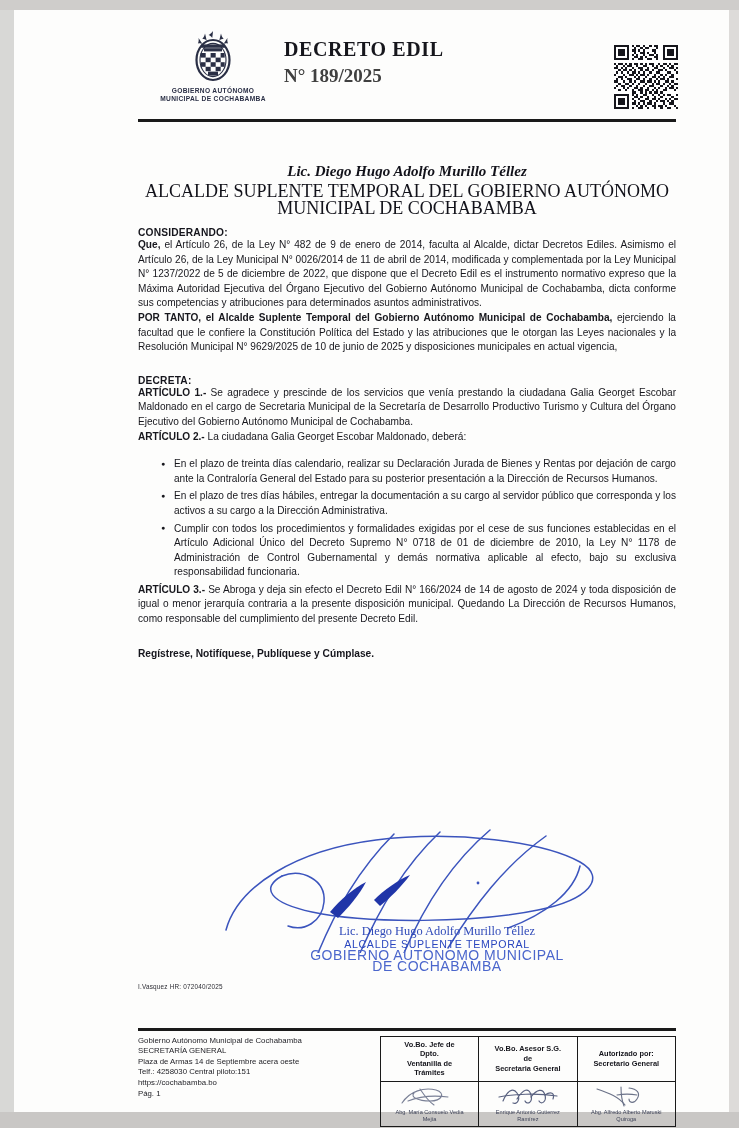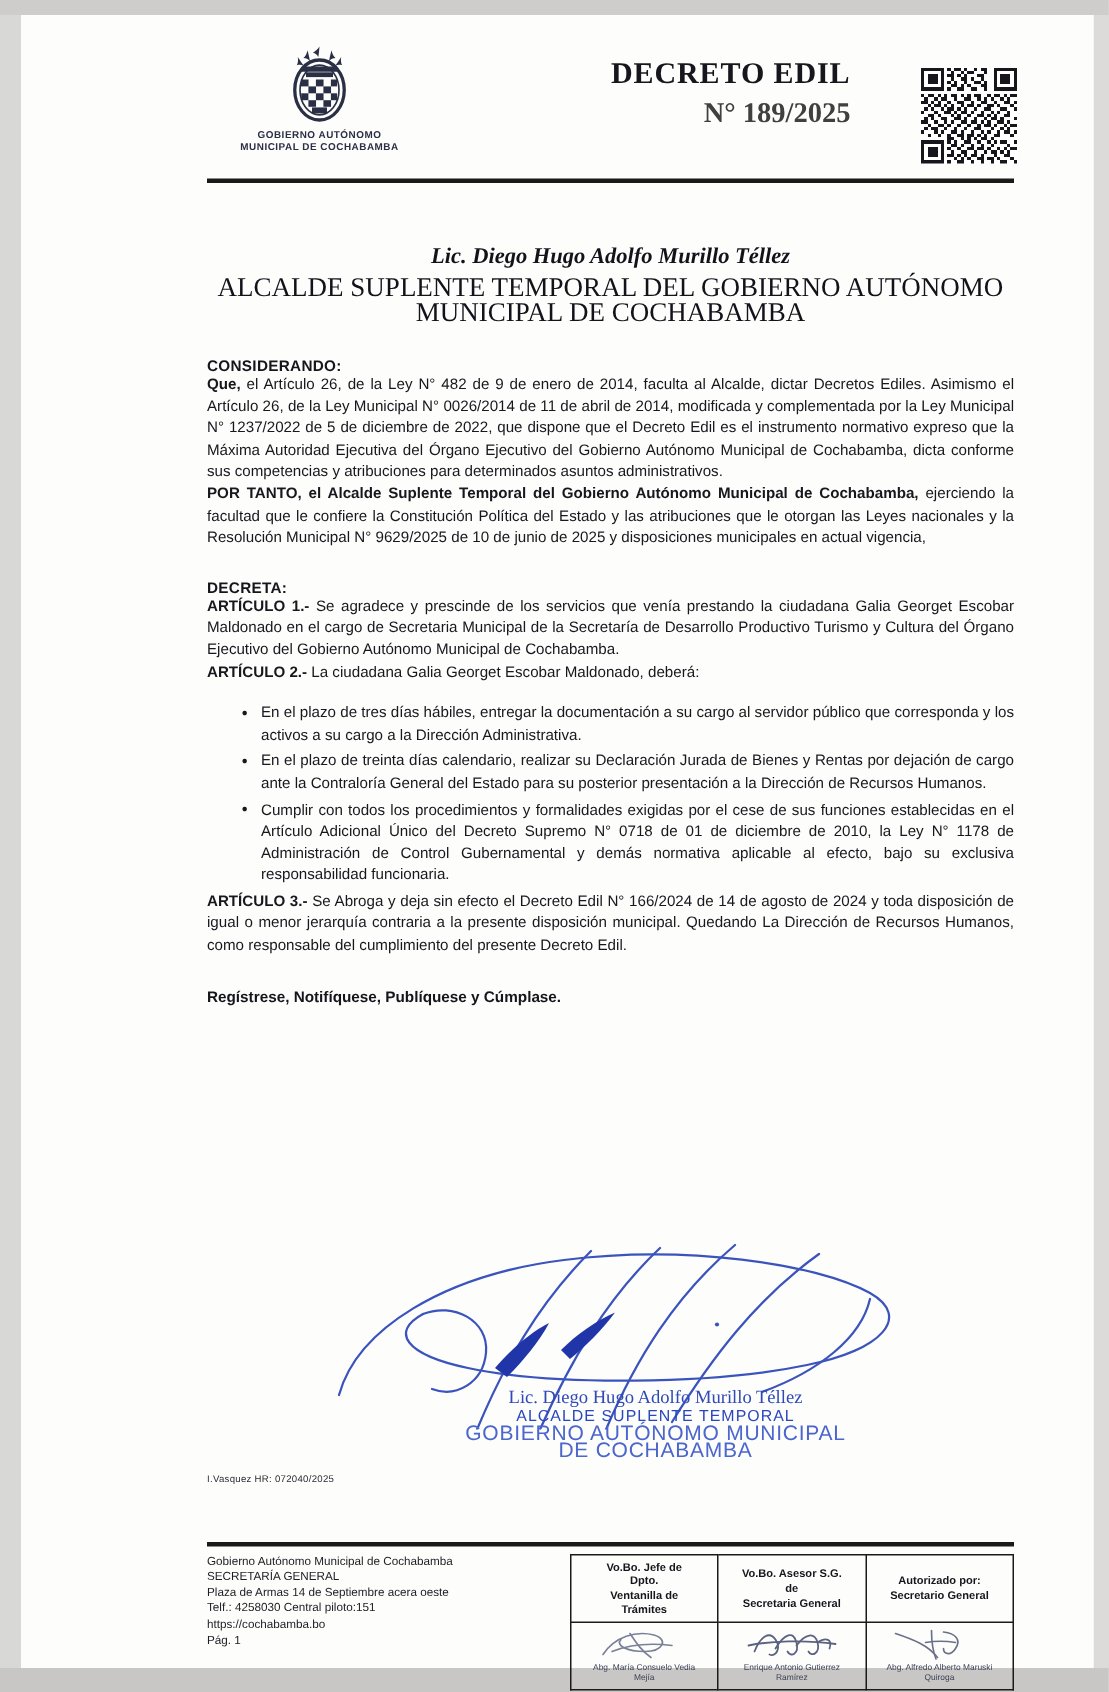--- a/index.html
+++ b/index.html
@@ -40,22 +40,22 @@
   .logo-block {
     position: absolute; left: 141px; top: 12px;
     width: 116px; text-align: center;
   }
   .crest { width: 46px; height: 54px; margin: 0 auto; display:block; }
   .logo-text {
     font-size: 6.6px; font-weight: bold; color: #2a2f45;
     letter-spacing: 0.35px; line-height: 8.4px; margin-top: 3px;
   }
   .title-block {
-    position: absolute; left: 288px; top: 18px; width: 265px;
-    text-align: right;
+    position: absolute; left: 270px; top: 18px; width: 265px;
+    text-align: left;
     font-family: "Liberation Serif", serif;
   }
   .doc-title {
     font-size: 20px; font-weight: bold; color: #16161c;
     letter-spacing: 0.6px; line-height: 26px;
   }
   .doc-number {
     font-size: 19px; font-weight: bold; color: #404040;
     line-height: 26px; margin-top: 1px;
   }
@@ -93,21 +93,21 @@
   .section-head {
     font-size: 10.2px; font-weight: bold; color: #15151c;
     letter-spacing: 0.2px;
   }
   p.para {
     font-size: 10.1px; color: #17171d;
     text-align: justify; line-height: 14.6px;
     margin: 0;
   }
   p.para b { font-weight: bold; }
-  .mt-cons   { margin-top: 22px; }
+  .mt-cons   { margin-top: 10px; }
   .mt-que    { margin-top: 17px; }
   .mt-tanto  { margin-top: 17px; }
   .mt-dec    { margin-top: 20px; }
   .mt-a1     { margin-top: 19px; }
   .mt-a2     { margin-top: 18px; }
   .mt-a3     { margin-top: 19px; }
   .mt-reg    { margin-top: 21px; }
 
   ul.duties {
     margin: 13px 0 0 0;
@@ -489,22 +489,22 @@
 
       <p class="para mt-tanto"><b>POR TANTO, el Alcalde Suplente Temporal del Gobierno Autónomo Municipal de Cochabamba,</b><span> ejerciendo la facultad que le confiere la Constitución Política del Estado y las atribuciones que le otorgan las Leyes nacionales y la Resolución Municipal N° 9629/2025 de 10 de junio de 2025 y disposiciones municipales en actual vigencia,</span></p>
 
       <div class="section-head mt-dec">DECRETA:</div>
 
       <p class="para mt-a1"><b>ARTÍCULO 1.-</b><span> Se agradece y prescinde de los servicios que venía prestando la ciudadana Galia Georget Escobar Maldonado en el cargo de Secretaria Municipal de la Secretaría de Desarrollo Productivo Turismo y Cultura del Órgano Ejecutivo del Gobierno Autónomo Municipal de Cochabamba.</span></p>
 
       <p class="para mt-a2"><b>ARTÍCULO 2.-</b><span> La ciudadana Galia Georget Escobar Maldonado, deberá:</span></p>
 
       <ul class="duties">
+        <li>En el plazo de treinta días calendario, realizar su Declaración Jurada de Bienes y Rentas por dejación de cargo ante la Contraloría General del Estado para su posterior presentación a la Dirección de Recursos Humanos.</li>
         <li>En el plazo de tres días hábiles, entregar la documentación a su cargo al servidor público que corresponda y los activos a su cargo a la Dirección Administrativa.</li>
-        <li>En el plazo de treinta días calendario, realizar su Declaración Jurada de Bienes y Rentas por dejación de cargo ante la Contraloría General del Estado para su posterior presentación a la Dirección de Recursos Humanos.</li>
         <li>Cumplir con todos los procedimientos y formalidades exigidas por el cese de sus funciones establecidas en el Artículo Adicional Único del Decreto Supremo N° 0718 de 01 de diciembre de 2010, la Ley N° 1178 de Administración de Control Gubernamental y demás normativa aplicable al efecto, bajo su exclusiva responsabilidad funcionaria.</li>
       </ul>
 
       <p class="para mt-a3"><b>ARTÍCULO 3.-</b><span> Se Abroga y deja sin efecto el Decreto Edil N° 166/2024 de 14 de agosto de 2024 y toda disposición de igual o menor jerarquía contraria a la presente disposición municipal. Quedando La Dirección de Recursos Humanos, como responsable del cumplimiento del presente Decreto Edil.</span></p>
 
       <div class="close-line mt-reg">Regístrese, Notifíquese, Publíquese y Cúmplase.</div>
     </div>
 
     <div class="sig-zone">
       <svg class="sig-svg" viewBox="0 0 420 125">

